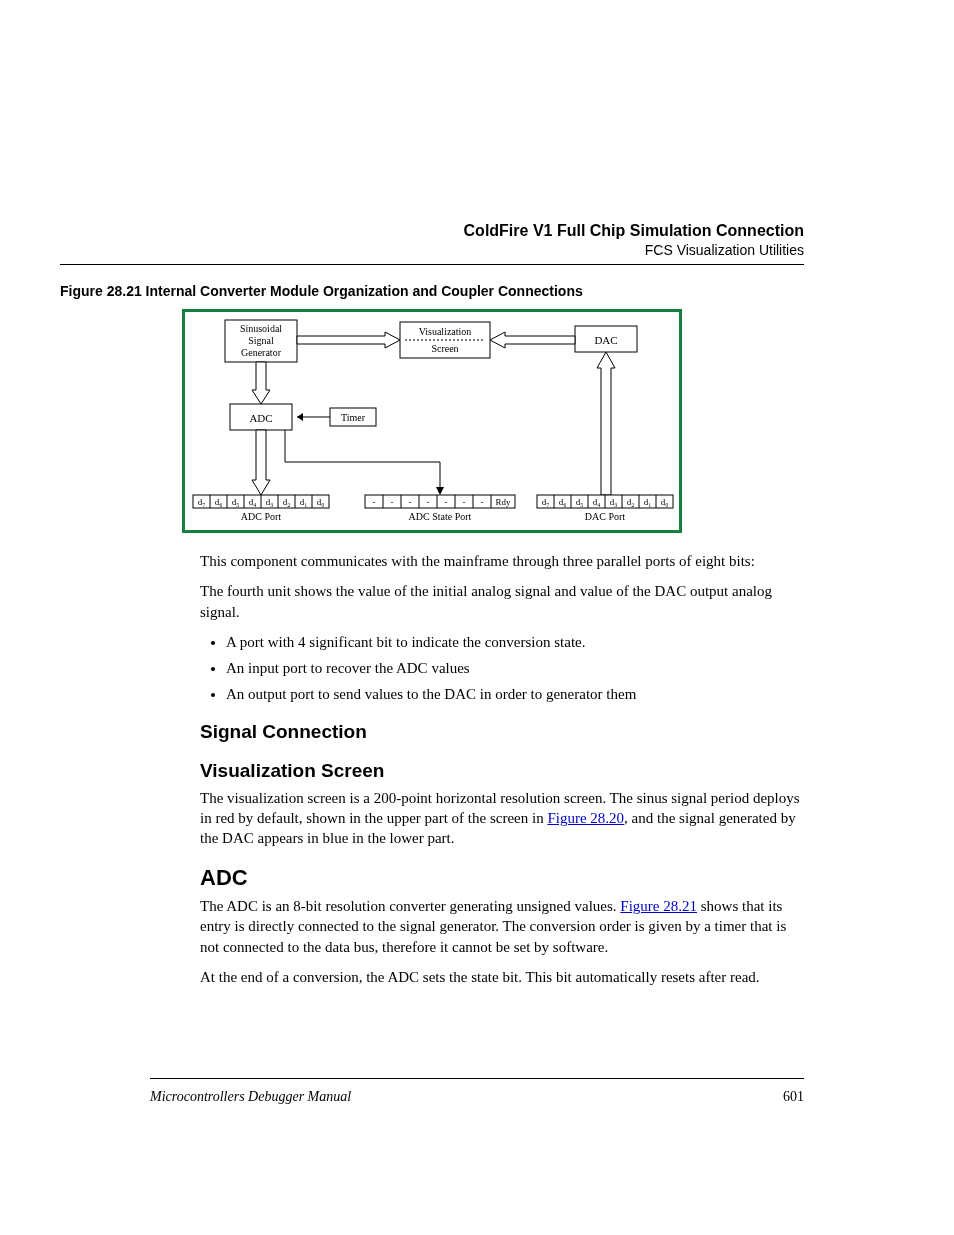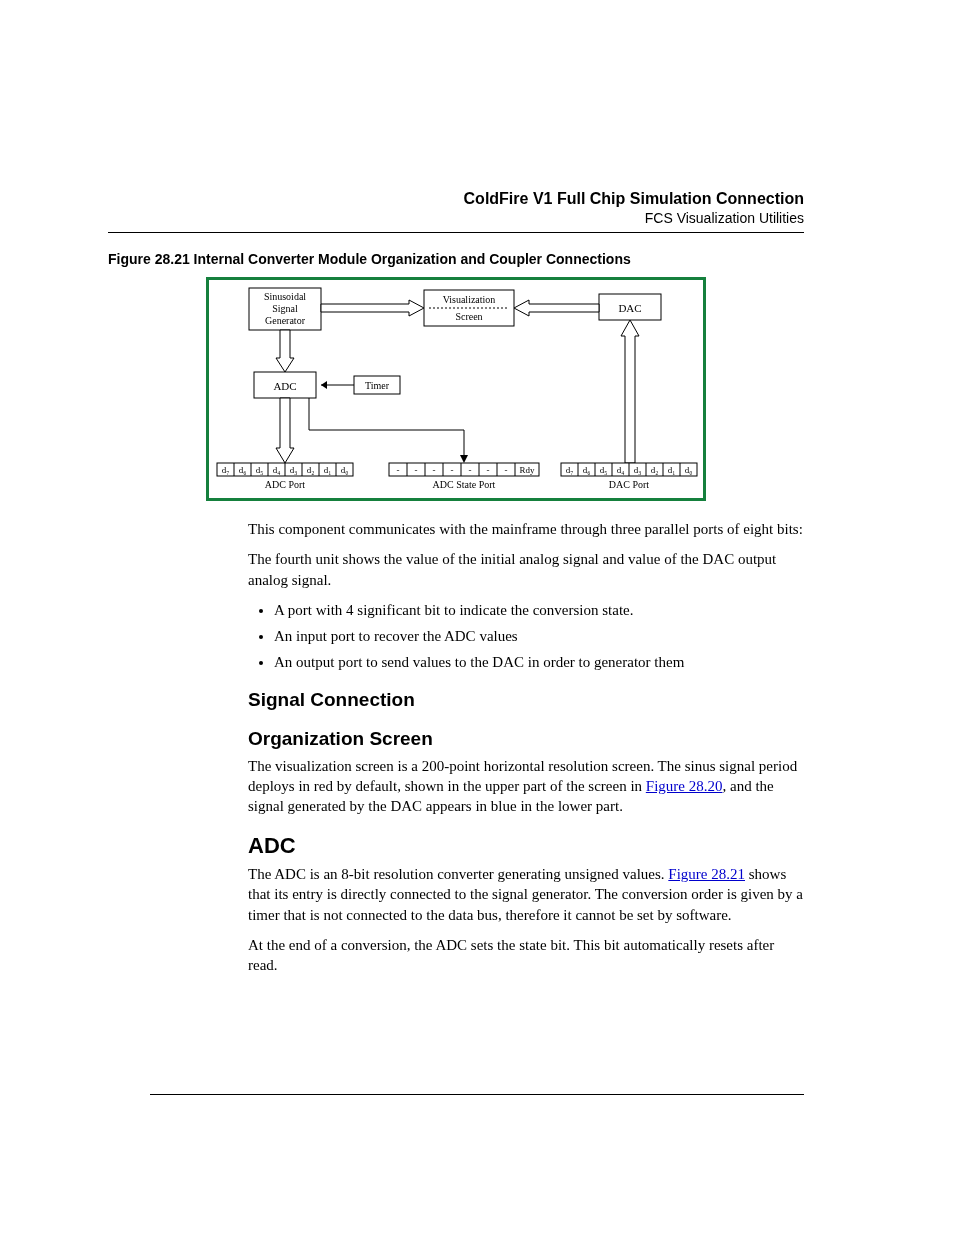--- a/index.html
+++ b/index.html
@@ -6,21 +6,22 @@
     margin: 0;
     padding: 0;
     background: #fff;
     font-family: "Times New Roman", Times, serif;
     color: #000;
     width: 954px;
     height: 1235px;
     position: relative;
   }
   .page {
-    padding: 190px 150px 0 108px;
+    padding: 190px 150px 0 60px;
+    margin-top: 32px;
   }
   .header {
     text-align: right;
     margin-bottom: 4px;
   }
   .header-title {
     font-family: Arial, Helvetica, sans-serif;
     font-weight: bold;
     font-size: 16px;
   }
@@ -218,28 +219,32 @@
     <p>This component communicates with the mainframe through three parallel ports of eight bits:</p>
     <p>The fourth unit shows the value of the initial analog signal and value of the DAC output analog signal.</p>
     <ul>
       <li>A port with 4 significant bit to indicate the conversion state.</li>
       <li>An input port to recover the ADC values</li>
       <li>An output port to send values to the DAC in order to generator them</li>
     </ul>
 
     <div class="h2">Signal Connection</div>
 
-    <div class="h2">Organization Screen</div>
+    <div class="h2">Visualization Screen</div>
     <p>
       <span>The visualization screen is a 200-point horizontal resolution screen. The sinus signal period deploys in red by default, shown in the upper part of the screen in </span><a class="link">Figure 28.20</a><span>, and the signal generated by the DAC appears in blue in the lower part.</span>
     </p>
 
     <div class="h2b">ADC</div>
     <p>
       <span>The ADC is an 8-bit resolution converter generating unsigned values. </span><a class="link">Figure 28.21</a><span> shows that its entry is directly connected to the signal generator. The conversion order is given by a timer that is not connected to the data bus, therefore it cannot be set by software.</span>
     </p>
     <p>At the end of a conversion, the ADC sets the state bit. This bit automatically resets after read.</p>
   </div>
 </div>
 
 <div class="footer">
   <hr class="footer-rule">
+  <div class="footer-row">
+    <span class="footer-left">Microcontrollers Debugger Manual</span>
+    <span>601</span>
+  </div>
 </div>
 
 </body></html>

